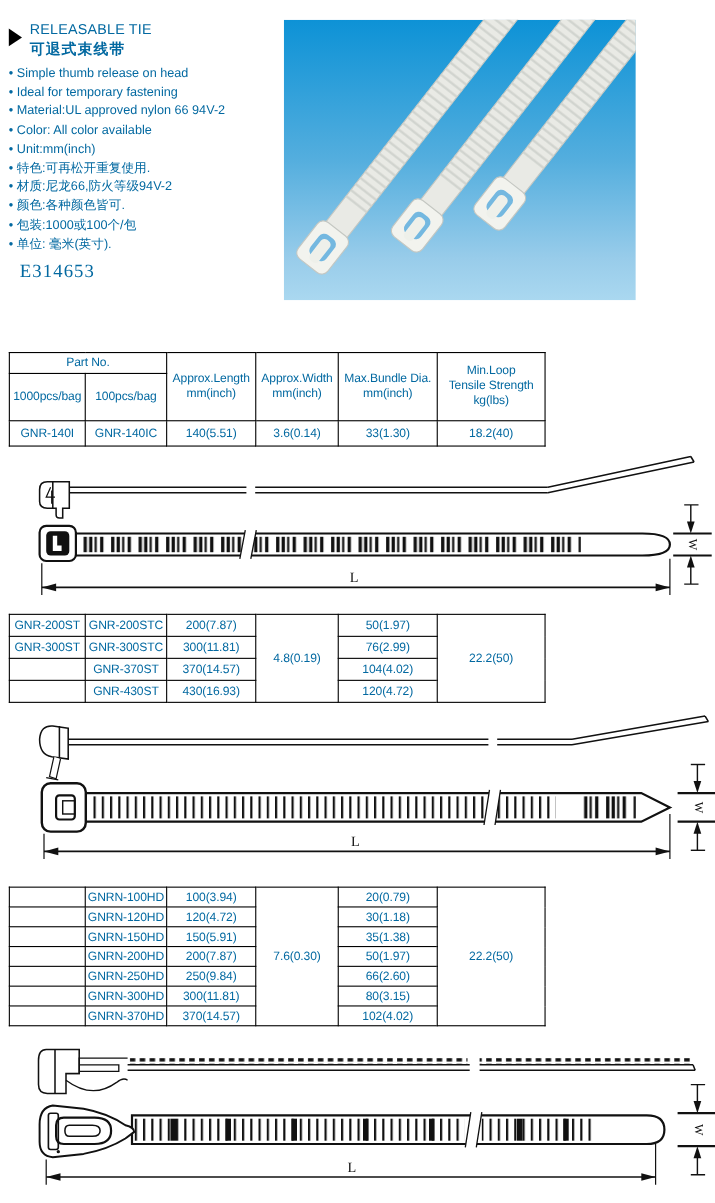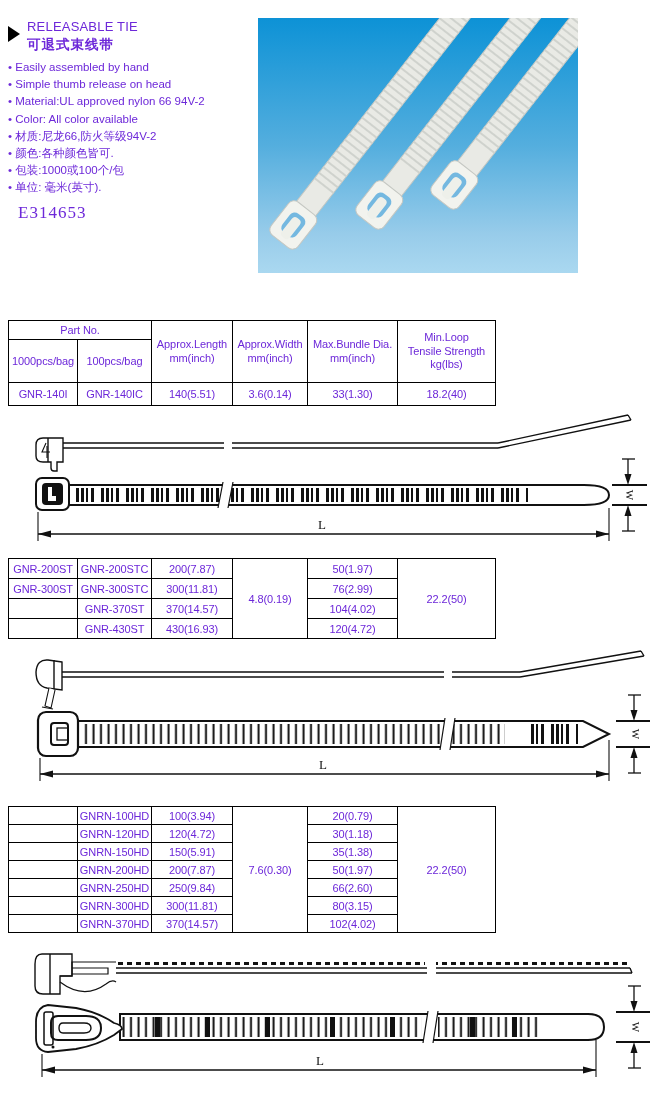--- a/index.html
+++ b/index.html
@@ -1,17 +1,17 @@
 <!DOCTYPE html>
 <html><head>
 <meta charset="utf-8">
 <style>
   html,body{margin:0;padding:0;background:#fff;}
   .page{position:relative;width:650px;height:1094px;background:#ffffff;overflow:hidden;
-        font-family:"Liberation Sans",sans-serif;color:#6d28d9;}
+        font-family:"Liberation Sans",sans-serif;color:#0369a1;}
   
   .hdr{position:absolute;left:8px;top:19px;width:248px;}
   .title-row{display:flex;align-items:flex-start;}
   .tri{width:0;height:0;border-left:12px solid #000;border-top:8px solid transparent;
        border-bottom:8px solid transparent;margin:7px 7px 0 0;}
   .t-en{font-size:13px;letter-spacing:.2px;}
   .t-zh{font-size:13.5px;font-weight:bold;margin-top:2px;letter-spacing:1px;}
   .bullets{list-style:none;margin:5px 0 0 0;padding:0;font-size:11.5px;line-height:17.2px;}
   .bullets li::before{content:"\2022\00a0";}
   .ul-num{font-family:"Liberation Serif",serif;font-size:17px;margin:6px 0 0 10px;letter-spacing:1px;}
@@ -67,24 +67,26 @@
 
   <div class="hdr">
     <div class="title-row">
       <span class="tri"></span>
       <div>
         <div class="t-en">RELEASABLE TIE</div>
         <div class="t-zh">可退式束线带</div>
       </div>
     </div>
     <ul class="bullets">
-      <li>Easily assembled by hand</li>
       <li>Simple thumb release on head</li>
+      <li>Ideal for temporary fastening</li>
       <li>Material:UL approved nylon 66 94V-2</li>
       <li>Color: All color available</li>
+      <li>Unit:mm(inch)</li>
+      <li>特色:可再松开重复使用.</li>
       <li>材质:尼龙66,防火等级94V-2</li>
       <li>颜色:各种颜色皆可.</li>
       <li>包装:1000或100个/包</li>
       <li>单位: 毫米(英寸).</li>
     </ul>
     <div class="ul-num">E314653</div>
   </div>
 
   <svg class="photo" viewBox="0 0 320 255">
     <rect width="320" height="255" fill="url(#photoBg)"></rect>

